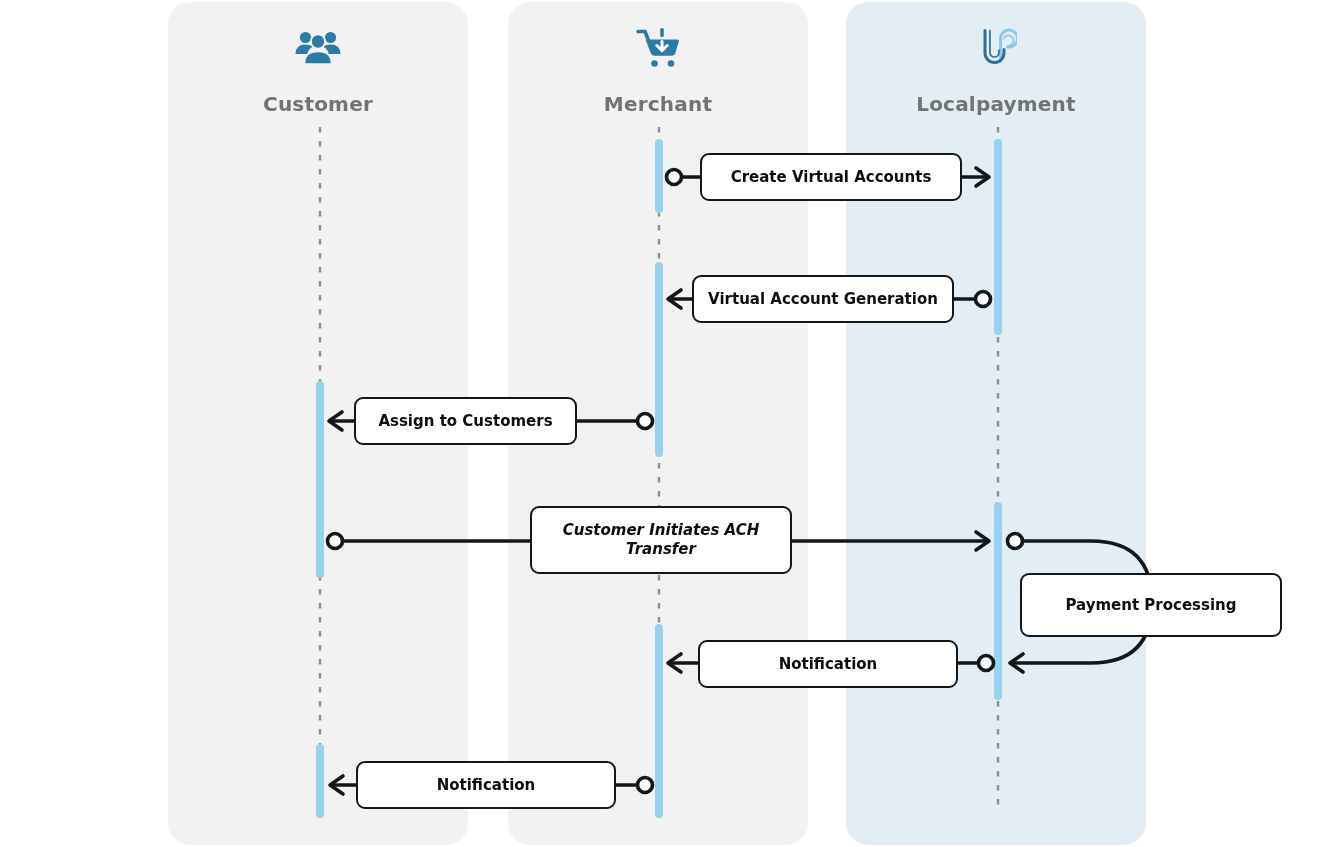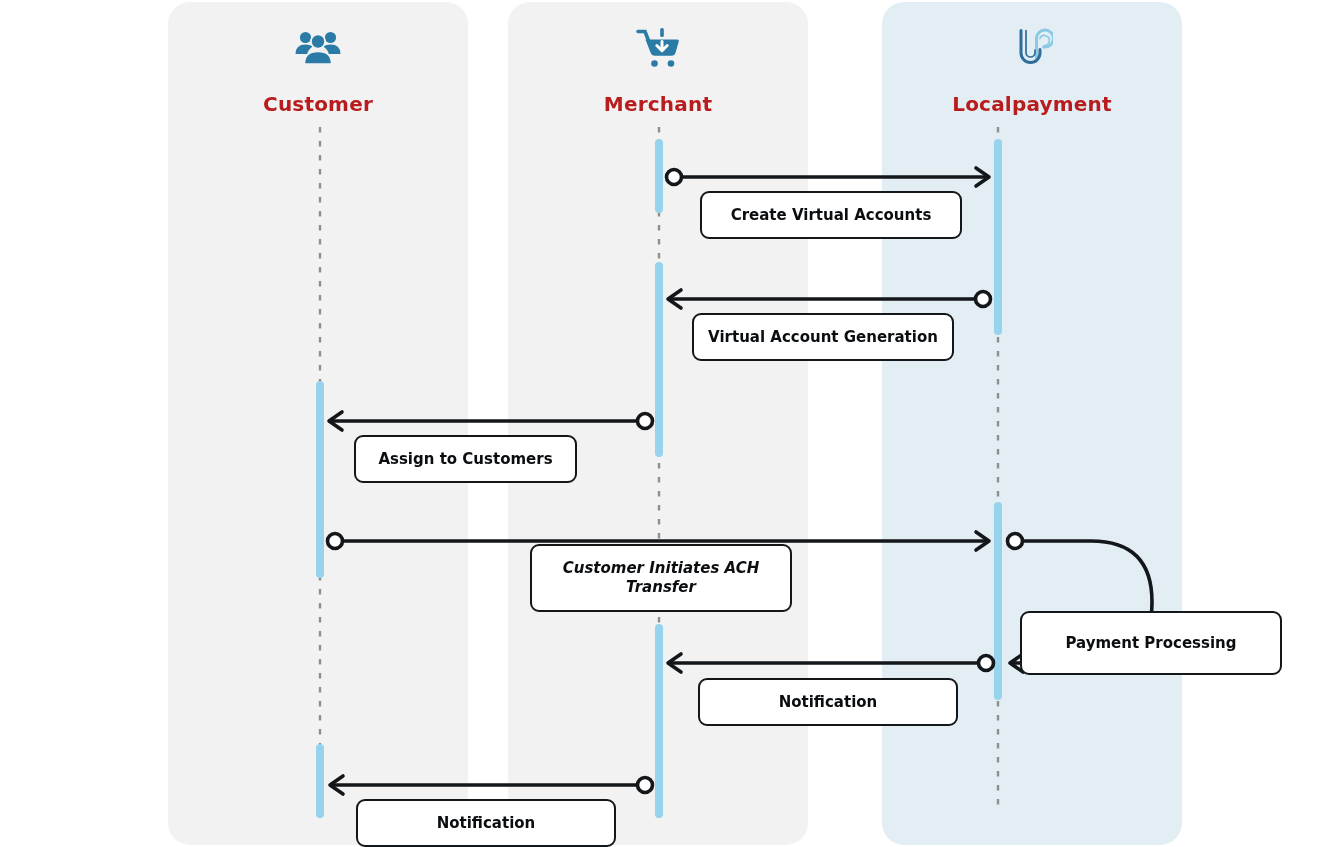--- a/index.html
+++ b/index.html
@@ -2,32 +2,32 @@
 <html><head>
 <meta charset="utf-8">
 <style>
   html,body{margin:0;padding:0;background:#ffffff;}
   body{font-family:"DejaVu Sans","Liberation Sans",sans-serif;}
   .canvas{position:relative;width:1319px;height:847px;background:#ffffff;overflow:hidden;}
 
   
   .lane{position:absolute;top:2px;height:843px;width:300px;border-radius:22px;}
   .lane.gray{background:#f2f2f3;}
-  .lane.blue{background:#e3edf4;margin-left:36px;}
+  .lane.blue{background:#e3edf4;}
   .lane-header{display:flex;flex-direction:column;align-items:center;padding-top:24px;}
   .lane-icon{height:44px;display:flex;align-items:center;justify-content:center;}
-  .lane-title{margin-top:22px;font-size:20px;font-weight:bold;color:#b91c1c;letter-spacing:.2px;}
+  .lane-title{margin-top:22px;font-size:20px;font-weight:bold;color:#737373;letter-spacing:.2px;}
 
   
   .wires{position:absolute;left:0;top:0;z-index:2;}
 
   
   .msg-box{position:absolute;z-index:3;background:#ffffff;border:2px solid #14171a;border-radius:9px;
            display:flex;align-items:center;justify-content:center;text-align:center;
-           font-size:15px;font-weight:bold;color:#0b0e11;line-height:1.25;padding:0 14px;box-sizing:border-box;margin-top:38px;}
+           font-size:15px;font-weight:bold;color:#0b0e11;line-height:1.25;padding:0 14px;box-sizing:border-box;}
 </style>
 </head>
 <body>
 
 <div class="canvas">
 
   <div class="lane gray" style="left:168px;">
     <div class="lane-header">
       <div class="lane-icon">
         <svg width="48" height="40" viewBox="0 0 48 40">

